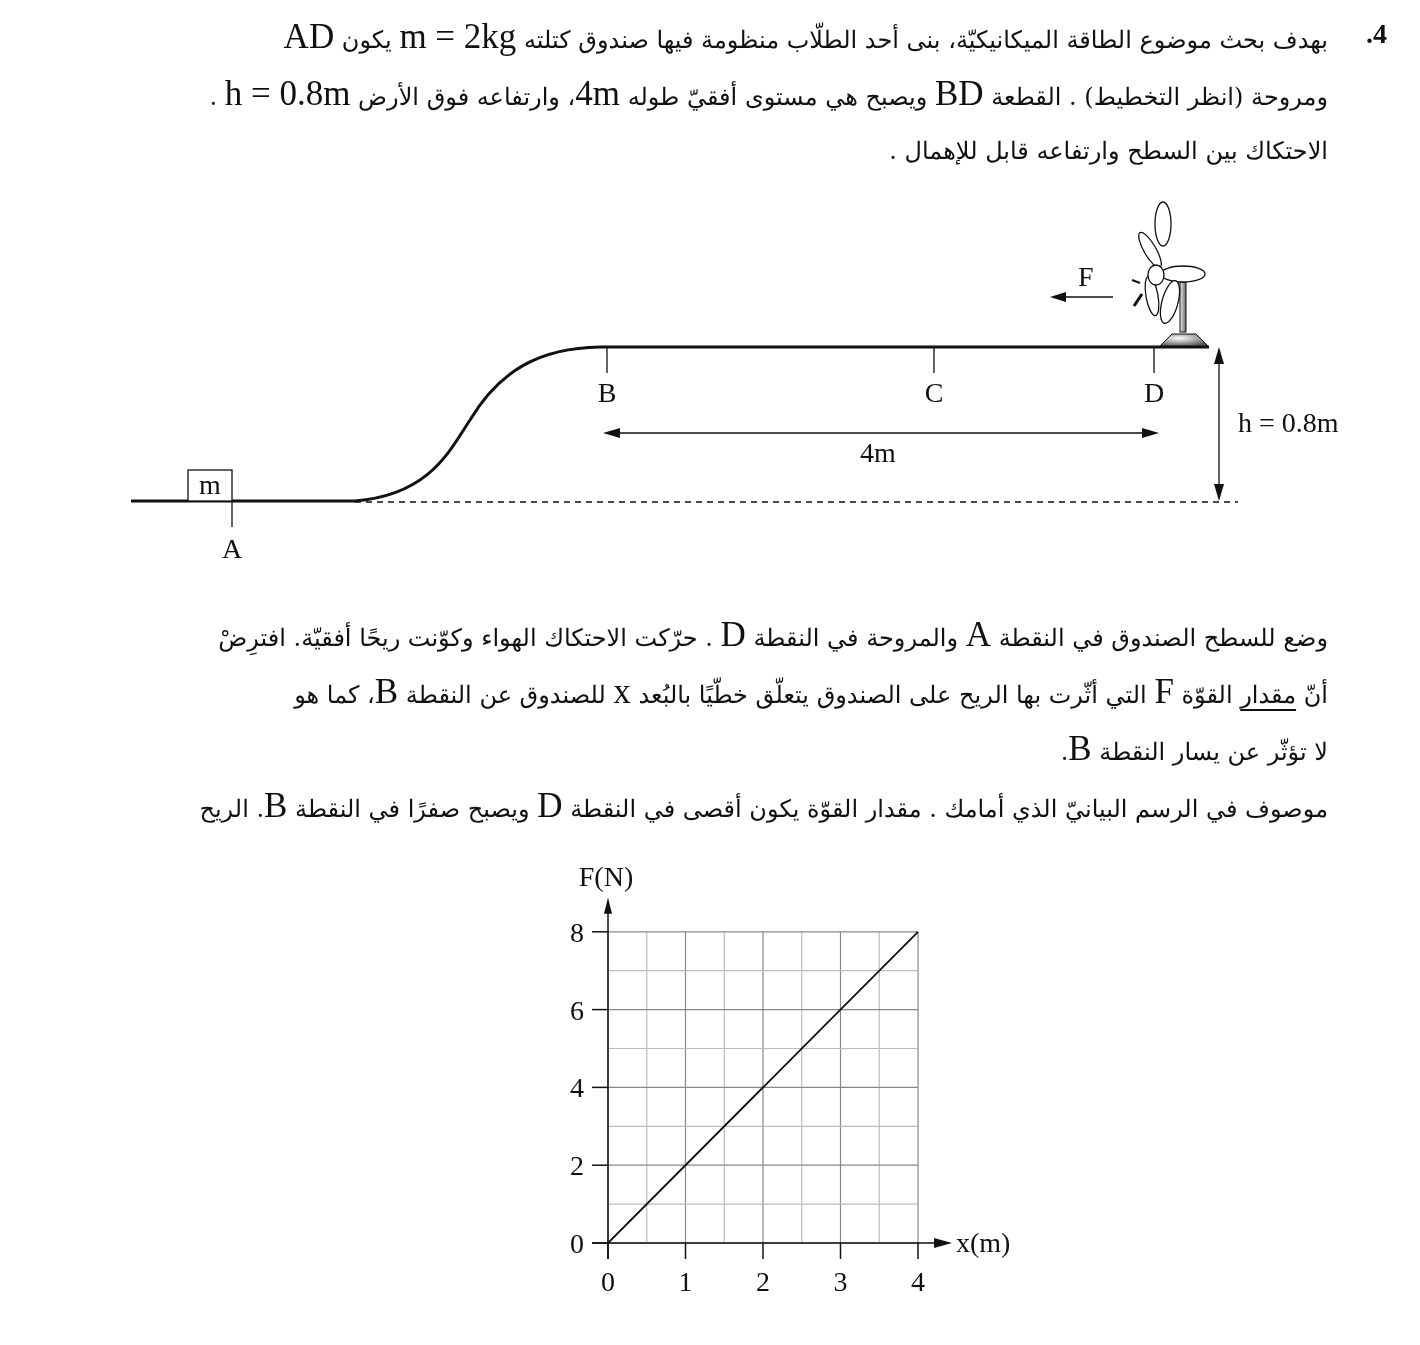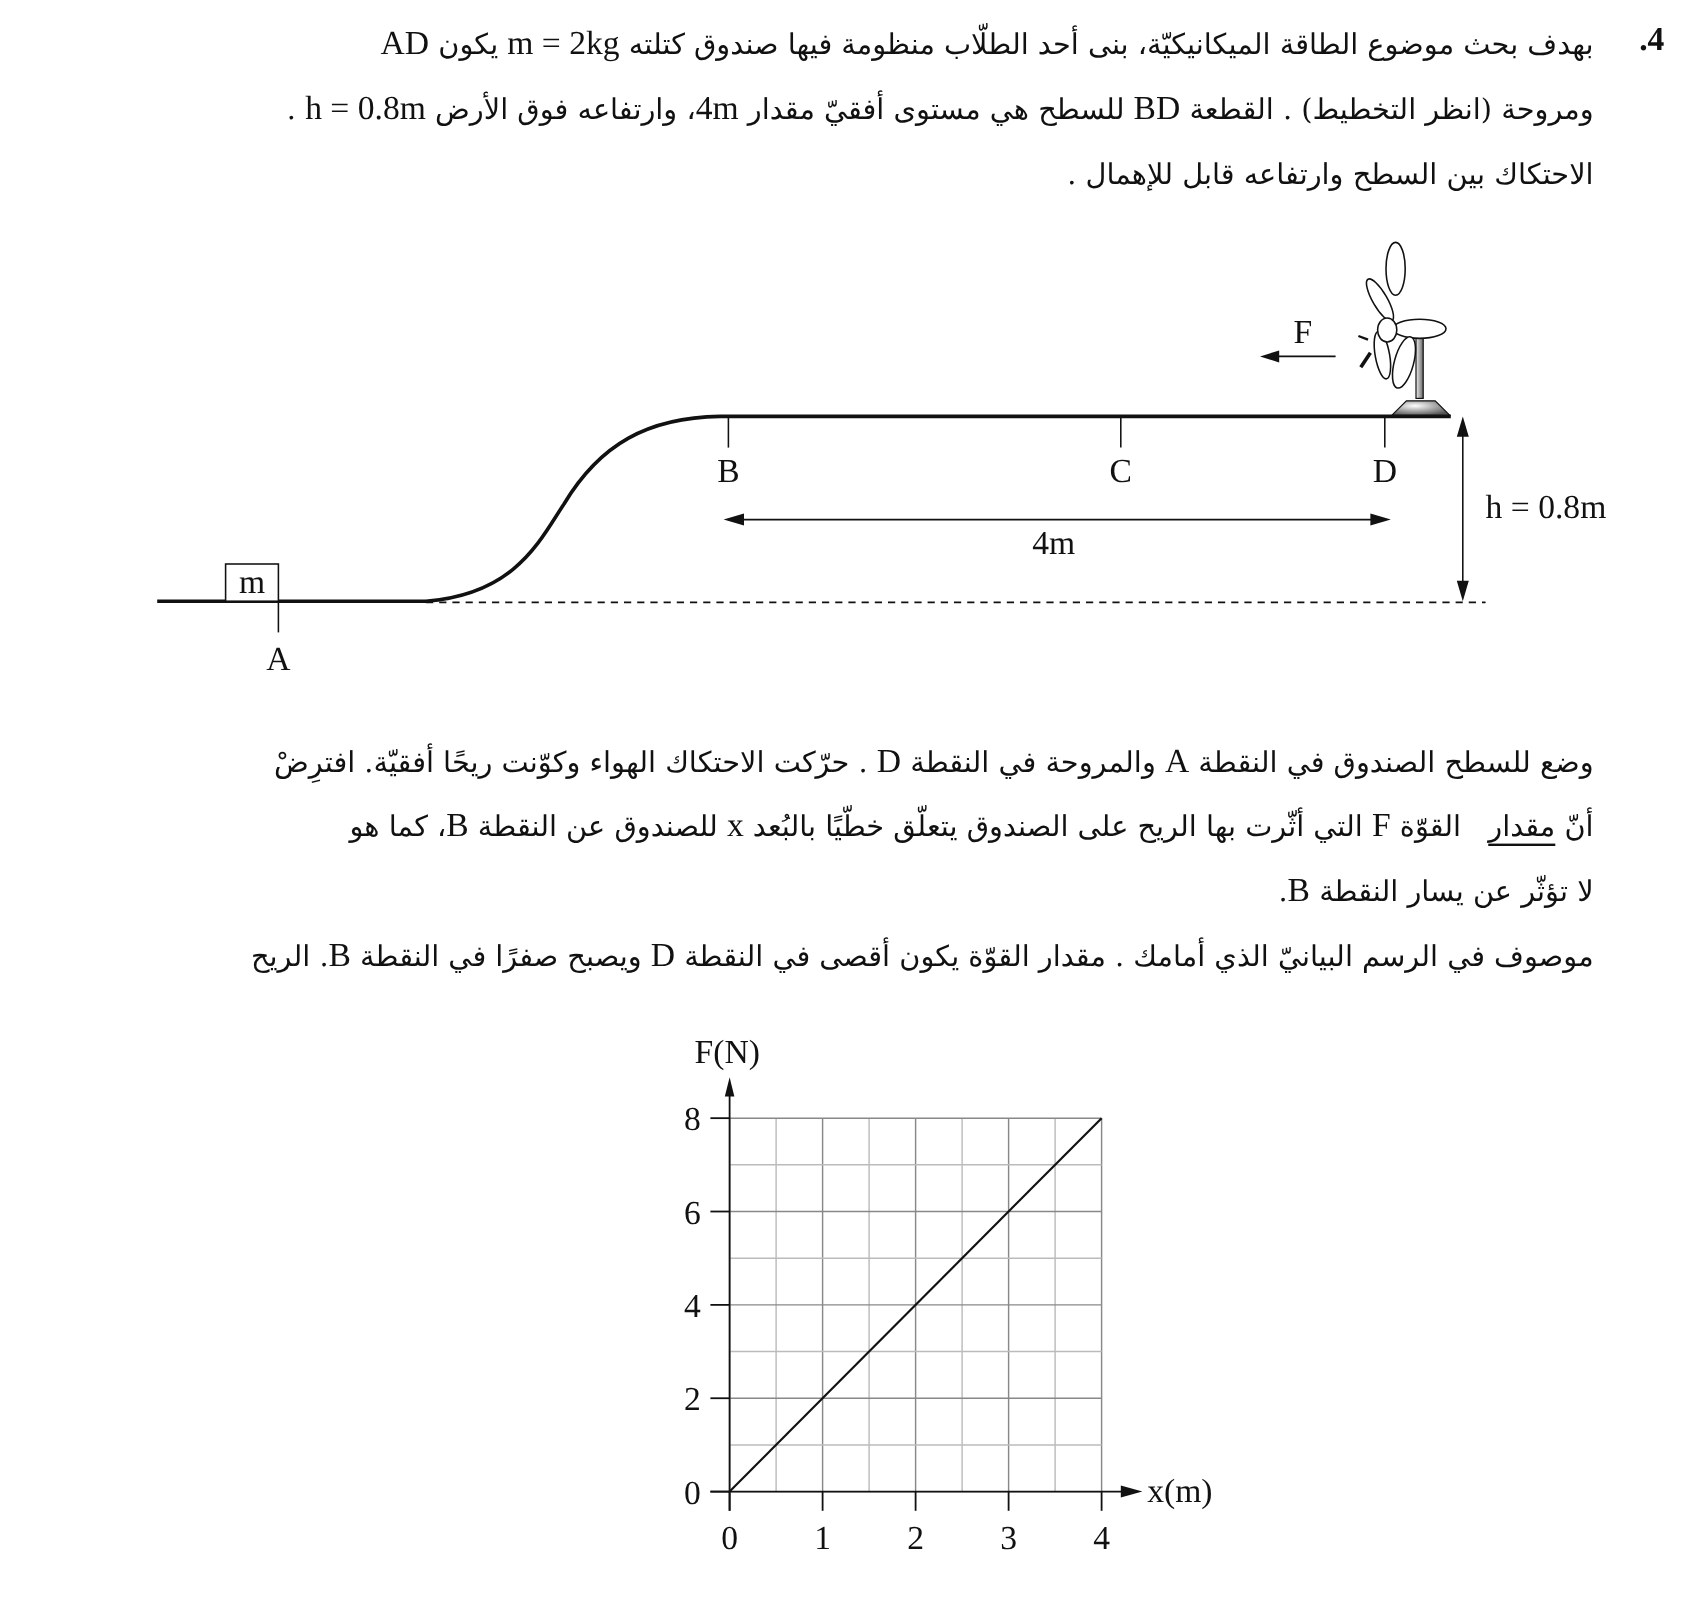--- a/index.html
+++ b/index.html
@@ -2,36 +2,36 @@
 <html><head>
 <meta charset="utf-8">
 <style>
   html, body { margin: 0; padding: 0; background: #ffffff; }
   body { width: 1420px; height: 1345px; position: relative; overflow: hidden;
          font-family: "DejaVu Serif", "Liberation Serif", serif; color: #111; }
   .qnum { position: absolute; top: 18px; left: 1366px; font-size: 28px; font-weight: bold;
           font-family: "Liberation Serif", serif; }
   .para { position: absolute; right: 92px; width: 1250px; direction: rtl; text-align: justify;
           font-size: 24px; line-height: 54px; font-family: "DejaVu Serif", serif; }
-  .para .lat { font-family: "Liberation Serif", serif; font-size: 28px; }
+  .para .lat { font-family: "Liberation Serif", serif; font-size: 35px; }
   .p1 { top: 10px; }
   .p2 { top: 608px; }
   .line { display: block; white-space: nowrap; }
-  .ul { text-decoration: underline; text-underline-offset: 6px; margin-left: 15px; }
+  .ul { text-decoration: underline; text-underline-offset: 6px; }
   svg { position: absolute; left: 0; }
   .lbl { font-family: "Liberation Serif", serif; font-size: 28px; fill: #111; }
 </style>
 </head>
 <body>
 
 <div class="qnum">.4</div>
 
 <div class="para p1" id="intro">
     <span class="line"><span>بهدف بحث موضوع الطاقة الميكانيكيّة، بنى أحد الطلّاب منظومة فيها صندوق كتلته </span><span class="lat" dir="ltr">m = 2kg</span><span> يكون </span><span class="lat" dir="ltr">AD</span></span>
-    <span class="line"><span>ومروحة (انظر التخطيط) .  القطعة </span><span class="lat" dir="ltr">BD</span><span> للسطح هي مستوى أفقيّ مقدار </span><span class="lat" dir="ltr">4m</span><span>، وارتفاعه فوق الأرض </span><span class="lat" dir="ltr">h = 0.8m</span><span> .</span></span>
+    <span class="line"><span>ومروحة (انظر التخطيط) .  القطعة </span><span class="lat" dir="ltr">BD</span><span> ويصبح هي مستوى أفقيّ طوله </span><span class="lat" dir="ltr">4m</span><span>، وارتفاعه فوق الأرض </span><span class="lat" dir="ltr">h = 0.8m</span><span> .</span></span>
     <span class="line"><span>الاحتكاك بين السطح وارتفاعه قابل للإهمال .</span></span>
   </div>
 
 <svg width="1420" height="600" style="top:0">
 
   <line x1="131" y1="501" x2="355" y2="501" stroke="#111" stroke-width="3"></line>
 
   <path d="M355,501 C430,495 450,450 470,420 C500,370 540,348 600,347" fill="none" stroke="#111" stroke-width="3"></path>
 
   <line x1="600" y1="347" x2="1209" y2="347" stroke="#111" stroke-width="3"></line>

